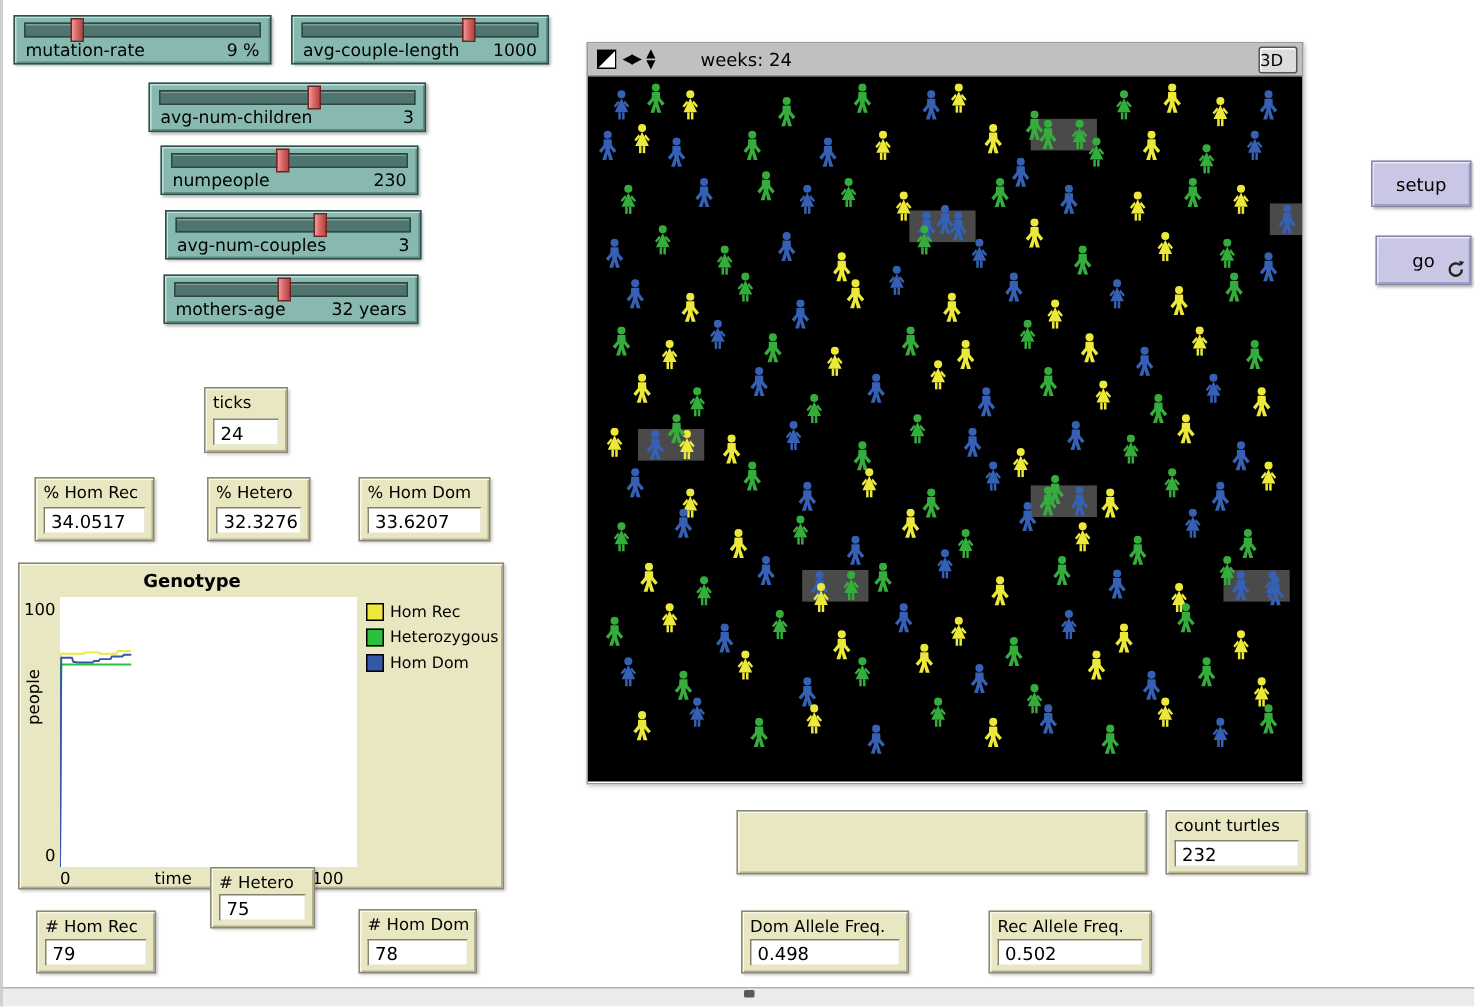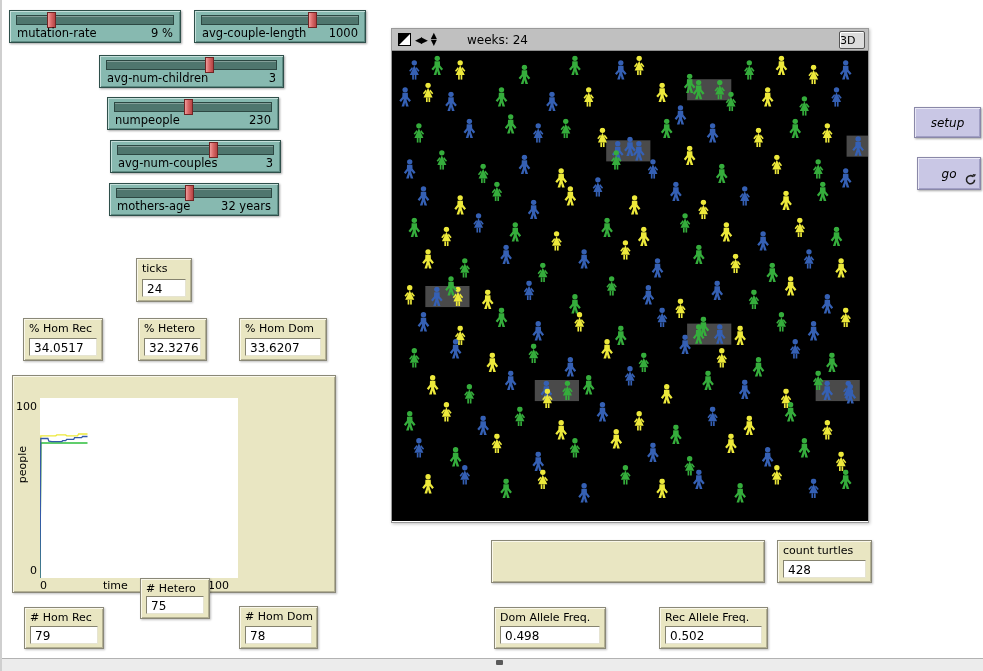--- a/index.html
+++ b/index.html
@@ -75,21 +75,21 @@
     background:#dcdcdc; border:1px solid #555; border-radius:2px;
     box-shadow:inset 1px 1px 0 #fff; font-size:11px; line-height:15px; text-align:left; cursor:pointer;
     font-family:inherit;
   }
   .world-canvas { position:relative; height:470px; background:#000; overflow:hidden; cursor:crosshair; }
   .world-canvas svg { display:block; }
   
   .nl-button {
     position:absolute; background:#c9c7e5; border:1px solid #8a88a8; color:#000;
     box-shadow:inset 1px 1px 0 #e9e8f6, inset -1px -1px 0 #a19fc5, 1px 1px 2px rgba(0,0,0,.35);
-    font-size:12px; font-family:inherit; display:flex; align-items:center; justify-content:center; cursor:pointer;font-style:italic;
+    font-size:12px; font-family:inherit; display:flex; align-items:center; justify-content:center; cursor:pointer;
   }
   .forever-icon { position:absolute; right:3px; bottom:3px; width:13px; height:13px; }
   
   .bottom-bar { position:absolute; left:0; right:0; top:658px; height:13px; background:#ececec; border-top:1px solid #b2b2b2; }
   .bottom-grip { position:absolute; left:494px; top:660px; width:7px; height:5px; background:#5a5a5a; border-radius:1px; }
 </style>
 </head>
 <body>
 
 <div class="slider" style="left:7px;top:10px;width:172px">
@@ -158,33 +158,48 @@
 <div class="monitor" style="left:136px;top:318px;width:69px;height:43px">
   <div class="monitor-label">% Hetero</div>
   <div class="monitor-value">32.3276</div>
 </div>
 <div class="monitor" style="left:237px;top:318px;width:88px;height:43px">
   <div class="monitor-label">% Hom Dom</div>
   <div class="monitor-value">33.6207</div>
 </div>
 
 <div class="plot" style="left:10px;top:375px;width:324px;height:218px">
+  <div class="plot-title">Genotype</div>
   <div class="plot-area">
     <svg id="plot-svg" viewBox="0 0 198 180" width="198" height="180">
         <polyline points="0.0,180.0 0.8,37.8 15.8,37.8 16.8,36.9 25.7,36.9 26.7,37.8 37.6,37.8 38.6,36.0 47.5,36.0" fill="none" stroke="#ede93b" stroke-width="1.3"></polyline>
         <polyline points="0.0,180.0 0.8,45.0 47.5,45.0" fill="none" stroke="#2dbe3c" stroke-width="1.3"></polyline>
         <polyline points="0.0,180.0 0.8,40.5 7.9,40.5 8.9,43.2 11.9,43.6 21.8,43.6 22.8,42.7 25.7,42.7 26.7,41.4 33.7,41.4 34.6,39.6 41.6,39.6 42.6,38.5 47.5,38.5" fill="none" stroke="#3358a8" stroke-width="1.3"></polyline>
       </svg>
   </div>
   <div class="plot-ytick-max">100</div>
   <div class="plot-ytick-min">0</div>
   <div class="plot-ylabel">people</div>
   <div class="plot-xtick-min">0</div>
   <div class="plot-xtick-max">100</div>
   <div class="plot-xlabel">time</div>
+  <div class="plot-legend" id="plot-legend">
+      <div class="legend-row">
+        <span class="legend-swatch" style="background-color: rgb(237, 233, 59);"></span>
+        <span class="legend-label">Hom Rec</span>
+      </div>
+      <div class="legend-row">
+        <span class="legend-swatch" style="background-color: rgb(45, 190, 60);"></span>
+        <span class="legend-label">Heterozygous</span>
+      </div>
+      <div class="legend-row">
+        <span class="legend-swatch" style="background-color: rgb(51, 88, 168);"></span>
+        <span class="legend-label">Hom Dom</span>
+      </div>
+    </div>
 </div>
 
 <div class="monitor" style="left:22px;top:607px;width:80px;height:42px">
   <div class="monitor-label"># Hom Rec</div>
   <div class="monitor-value">79</div>
 </div>
 <div class="monitor" style="left:138px;top:578px;width:70px;height:41px">
   <div class="monitor-label"># Hetero</div>
   <div class="monitor-value">75</div>
 </div>
@@ -426,21 +441,21 @@
   <svg class="forever-icon" viewBox="0 0 14 14">
     <path d="M11.4 7.2a4.4 4.4 0 1 1-1.3-3.1" fill="none" stroke="#222" stroke-width="1.7"></path>
     <polygon points="9.3,1.1 13.1,1.6 10.7,4.7" fill="#222"></polygon>
   </svg>
 </button>
 
 <div class="monitor" style="left:489px;top:540px;width:274px;height:43px">
 </div>
 <div class="monitor" style="left:775px;top:540px;width:95px;height:43px">
   <div class="monitor-label">count turtles</div>
-  <div class="monitor-value">428</div>
+  <div class="monitor-value">232</div>
 </div>
 <div class="monitor" style="left:492px;top:607px;width:112px;height:42px">
   <div class="monitor-label">Dom Allele Freq.</div>
   <div class="monitor-value">0.498</div>
 </div>
 <div class="monitor" style="left:657px;top:607px;width:109px;height:42px">
   <div class="monitor-label">Rec Allele Freq.</div>
   <div class="monitor-value">0.502</div>
 </div>
 

